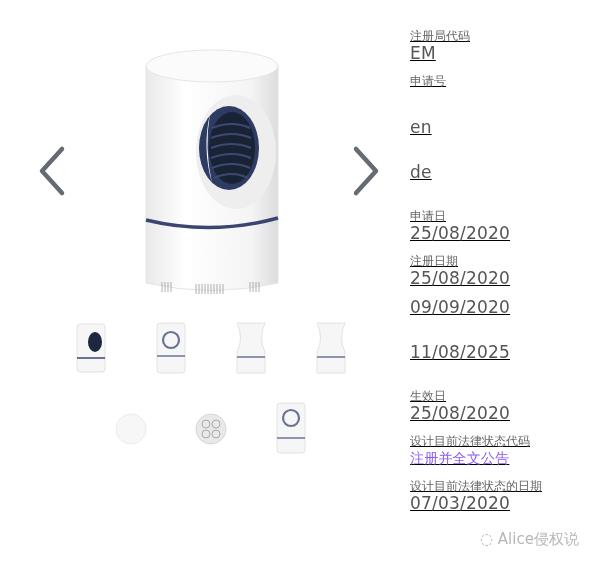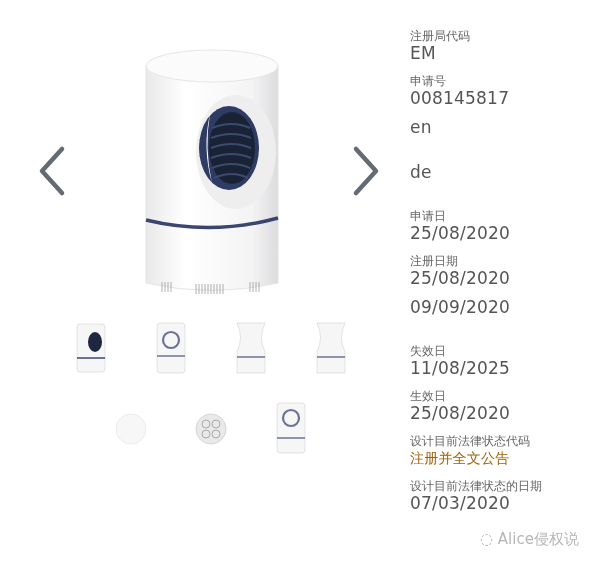--- a/index.html
+++ b/index.html
@@ -5,24 +5,24 @@
   html, body { margin:0; padding:0; background:#ffffff; }
   body { width:601px; height:569px; position:relative; overflow:hidden;
          font-family:"DejaVu Sans", "Liberation Sans", sans-serif; }
   .nav-arrow { position:absolute; width:40px; height:60px; cursor:pointer; }
   .nav-arrow svg { width:100%; height:100%; }
   #prev { left:32px; top:141px; }
   #next { left:346px; top:141px; }
   .main-image { position:absolute; left:132px; top:28px; width:160px; height:275px; }
   .thumb { position:absolute; cursor:pointer; }
   .details { position:absolute; left:410px; top:28px; width:185px; }
-  .field { margin-bottom:0; height:45px; }
+  .field { margin-bottom:0; height:45px;text-decoration:underline; }
   .label { font-size:12px; color:#666; line-height:16px; white-space:nowrap; }
   .value { font-size:17px; color:#555; line-height:18px; white-space:nowrap; letter-spacing:0.2px;}
-  .value.strong { color:#a16207; font-size:14px; }
+  .value.strong { color:#8b5cf6; font-size:14px; }
   .watermark { position:absolute; left:480px; top:530px; font-size:15px; color:#aaa; opacity:0.85; }
 </style>
 </head>
 <body>
 
 <div id="prev" class="nav-arrow">
   <svg viewBox="0 0 40 60">
     <polyline points="30,8 10,30 30,52" fill="none" stroke="#646b73" stroke-width="4.5" stroke-linecap="round" stroke-linejoin="round"></polyline>
   </svg>
 </div>
@@ -128,41 +128,39 @@
   </svg>
 </div>
 
 <div class="details">
   <div class="field">
     <div class="label">注册局代码</div>
     <div class="value">EM</div>
   </div>
   <div class="field">
     <div class="label">申请号</div>
-    <div class="value">008145817</div>
   </div>
   <div class="field">
     <div class="value">en</div>
   </div>
   <div class="field">
     <div class="value">de</div>
   </div>
   <div class="field">
     <div class="label">申请日</div>
     <div class="value">25/08/2020</div>
   </div>
   <div class="field">
     <div class="label">注册日期</div>
     <div class="value">25/08/2020</div>
   </div>
   <div class="field">
     <div class="value">09/09/2020</div>
   </div>
   <div class="field">
-    <div class="label">失效日</div>
     <div class="value">11/08/2025</div>
   </div>
   <div class="field">
     <div class="label">生效日</div>
     <div class="value">25/08/2020</div>
   </div>
   <div class="field">
     <div class="label">设计目前法律状态代码</div>
     <div class="value strong">注册并全文公告</div>
   </div>

